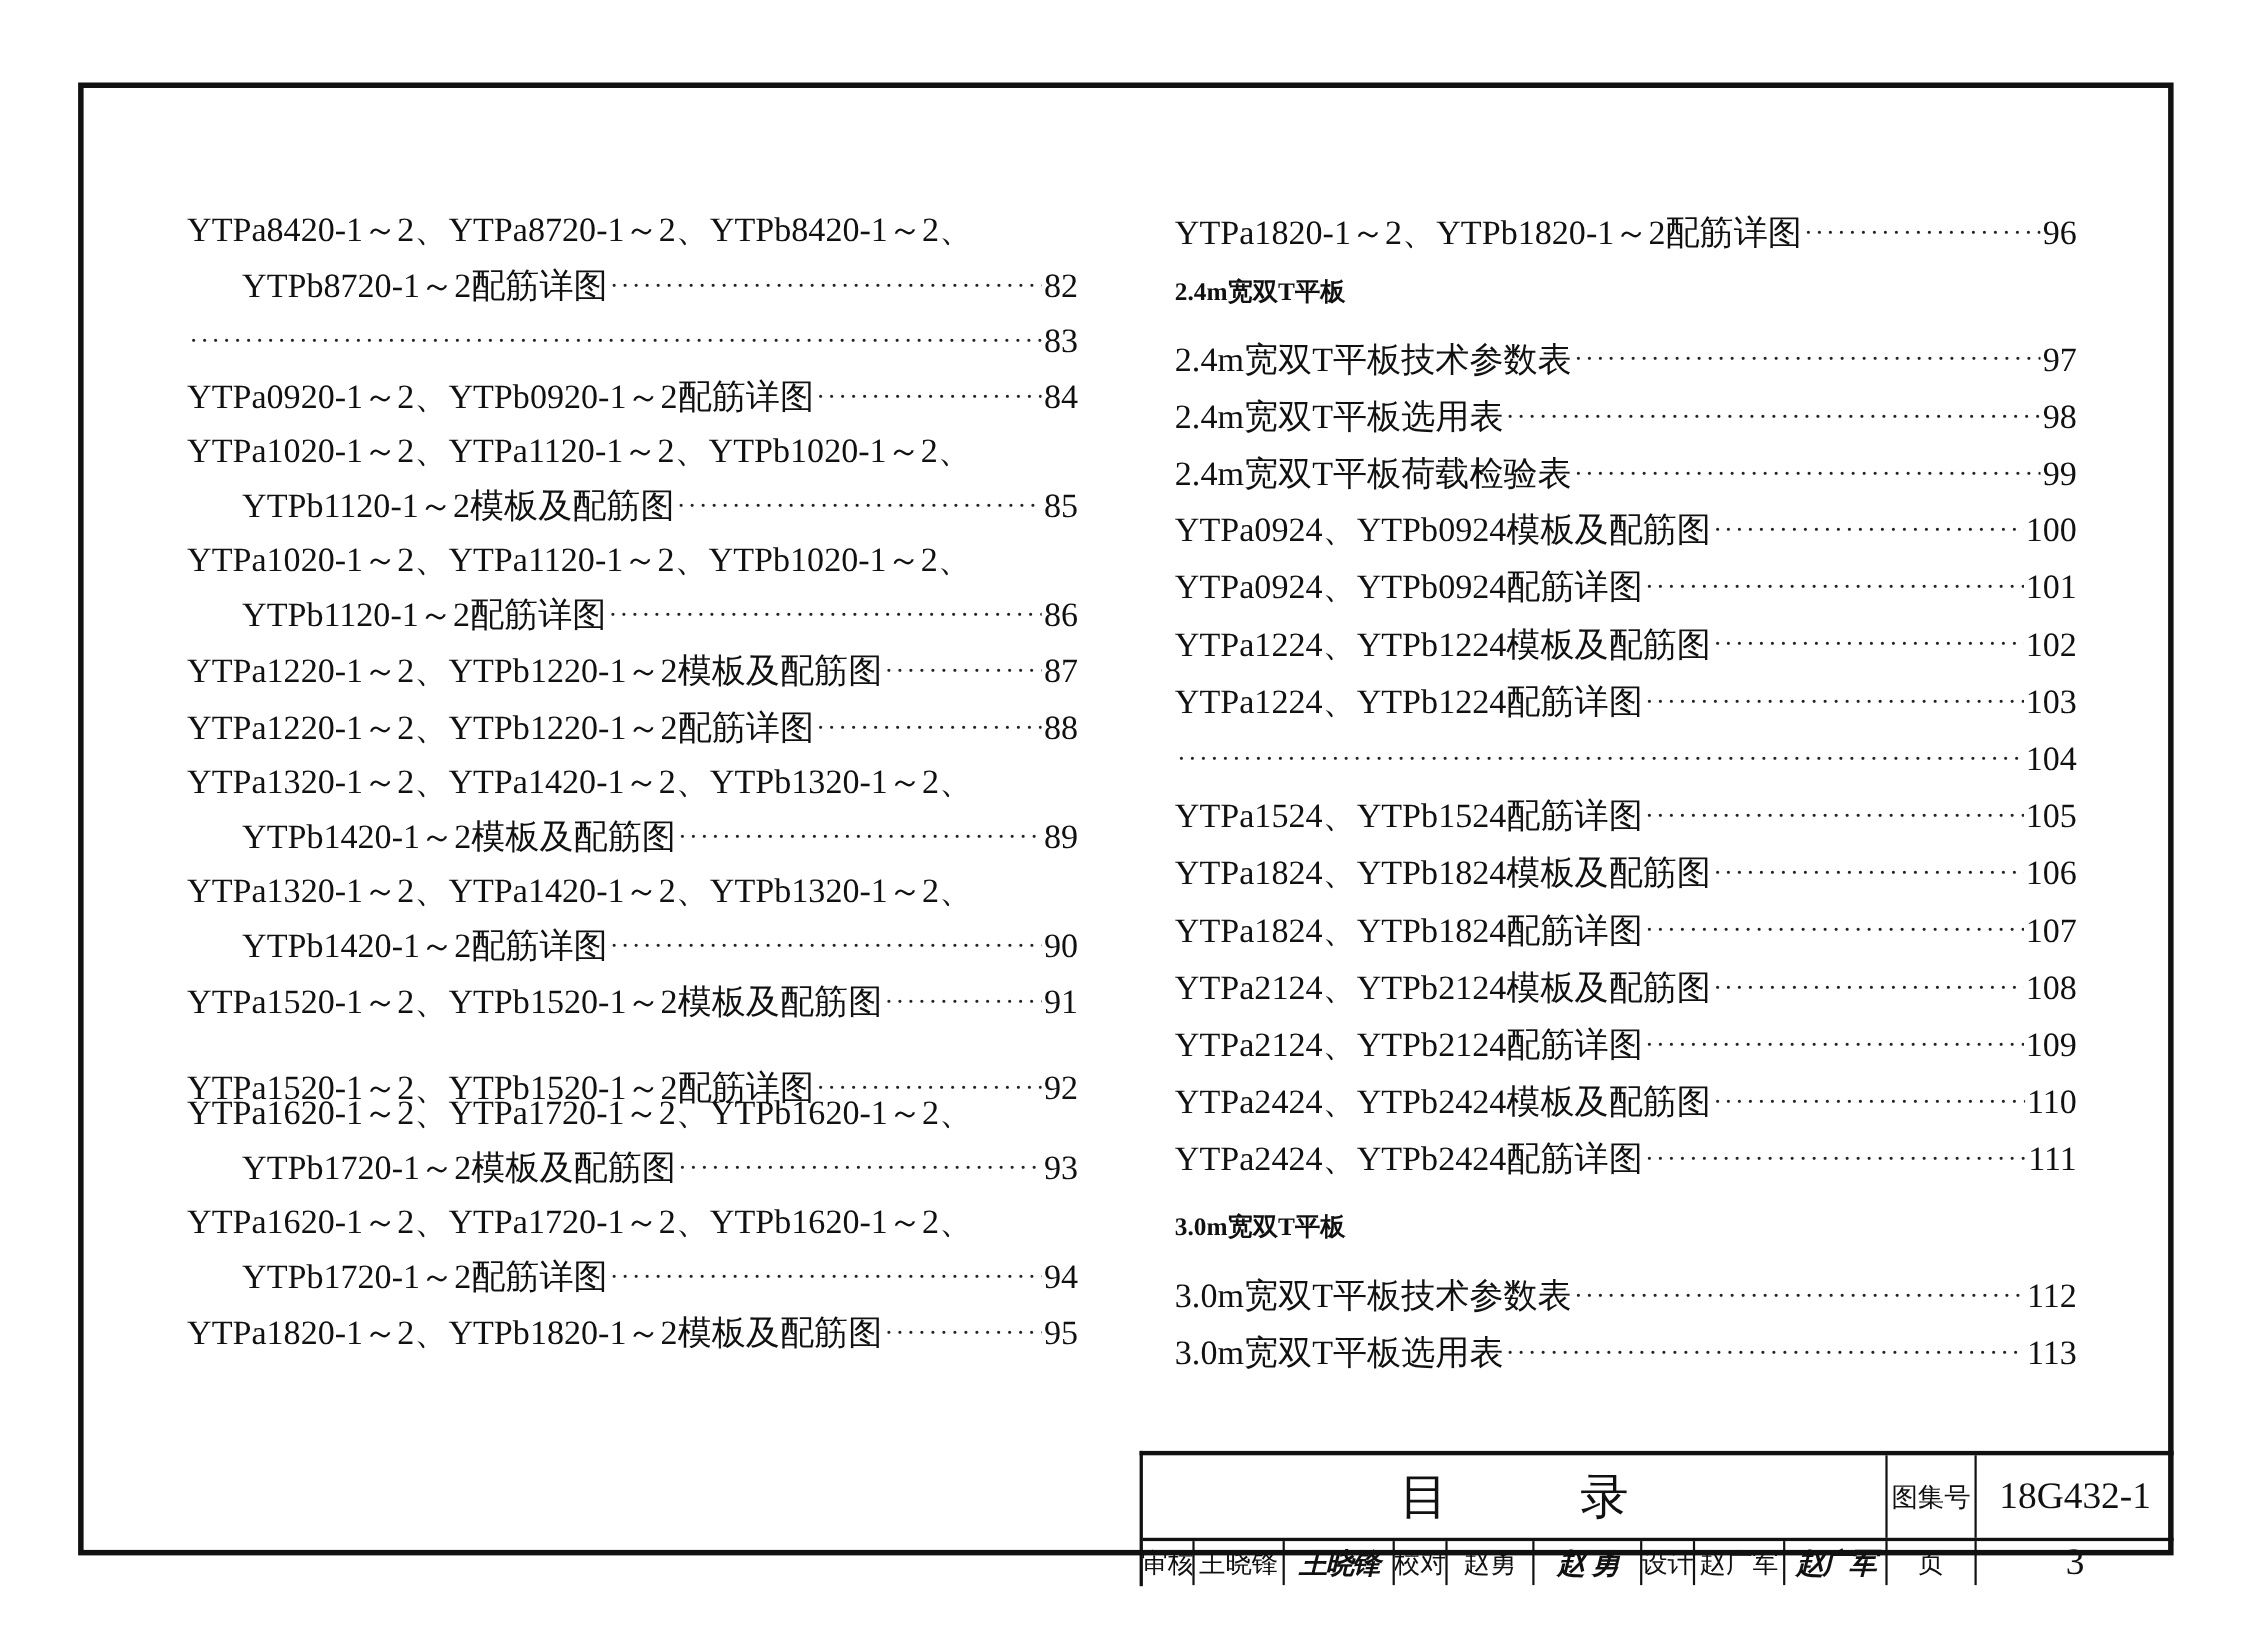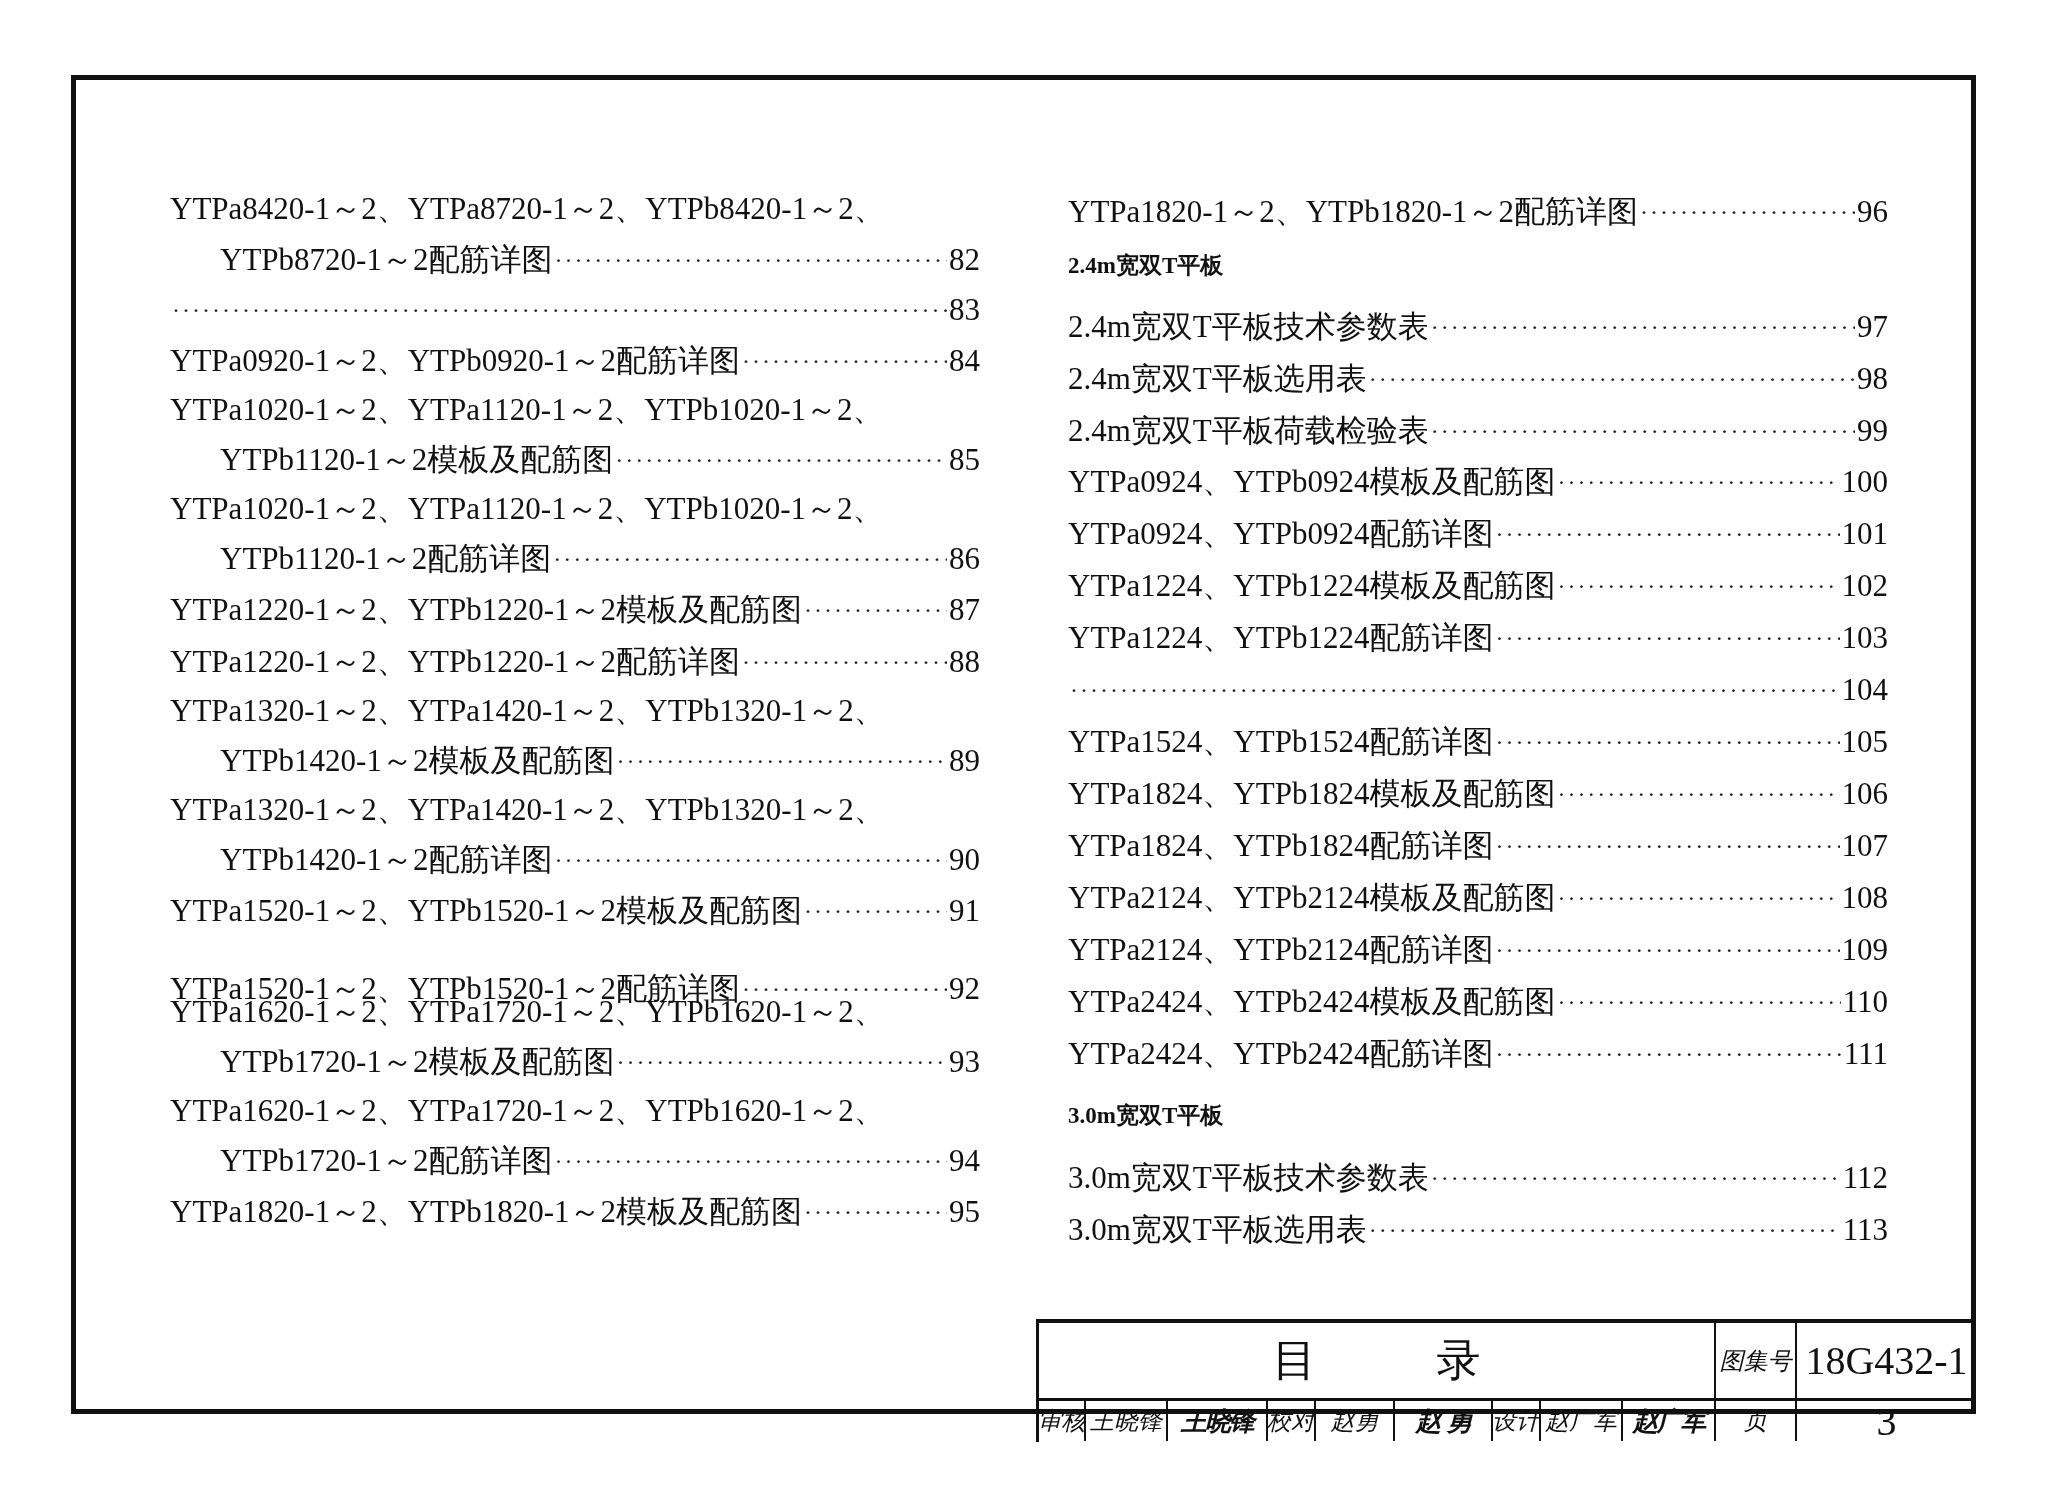--- a/index.html
+++ b/index.html
@@ -20,22 +20,22 @@
   .heading { position:absolute; left:1068px; font-size:23px; font-weight:bold;
              height:40px; line-height:40px; white-space:nowrap; }
 
   .titleblock { position:absolute; left:1036px; top:1291px; width:940px; height:123px;
                 border-top:4px solid #111; border-left:3px solid #111; box-sizing:border-box;margin-top:28px; }
   .tb-top { position:absolute; left:0; top:0; height:78px; width:100%; border-bottom:3px solid #111; box-sizing:border-box; }
   .tb-bottom { position:absolute; left:0; top:78px; height:40px; width:100%; }
   .cell { position:absolute; top:0; height:100%; display:flex; align-items:center; justify-content:center;
           border-right:2px solid #111; box-sizing:border-box; white-space:nowrap; overflow:hidden; }
   .tb-title { font-size:44px; letter-spacing:120px; padding-left:120px; }
-  .small { font-size:24px;font-style:italic; }
-  .atlas { font-size:40px; }
+  .small { font-size:24px; }
+  .atlas { font-size:34px; }
   .sig { font-family:"DejaVu Serif",serif; font-style:italic; font-weight:bold; font-size:26px; letter-spacing:-2px; }
 </style>
 </head>
 <body>
 
 <div class="frame"></div>
 
 <div class="left">
   <div class="toc-line" style="top:189px">
       <span class="label">YTPa8420-1～2、YTPa8720-1～2、YTPb8420-1～2、</span>

